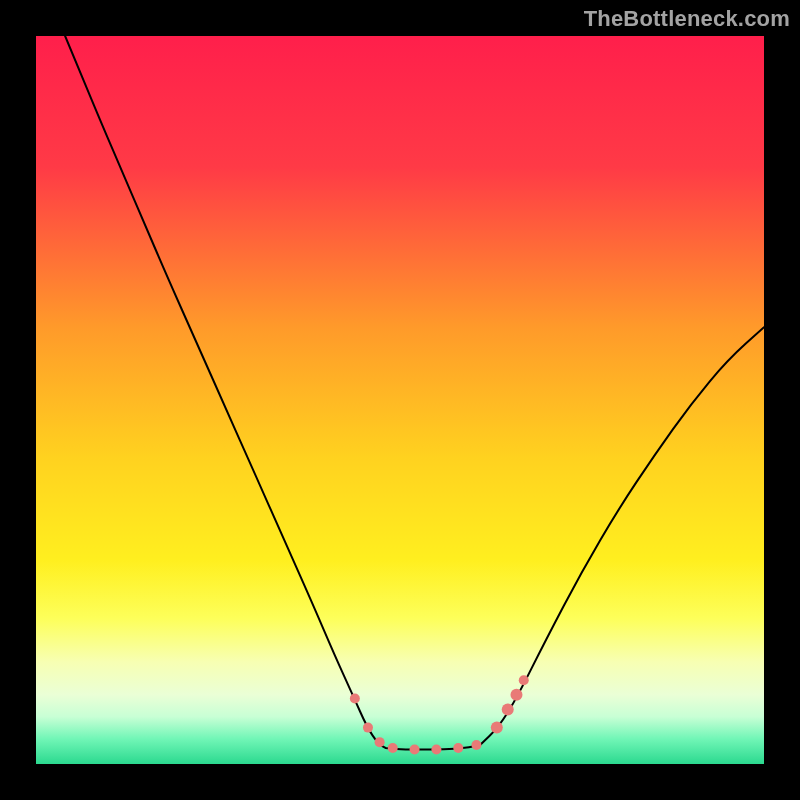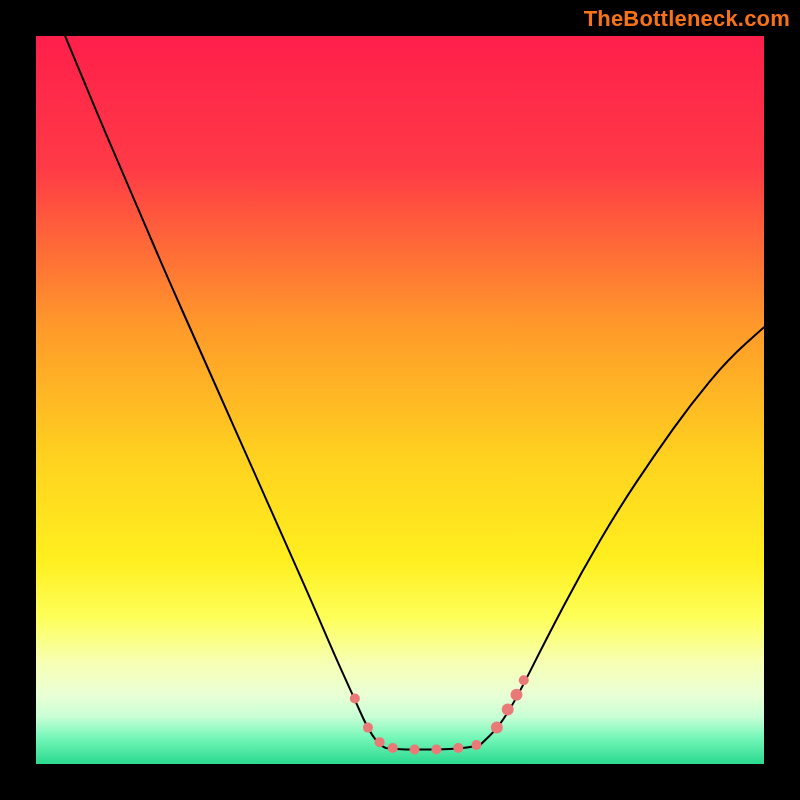--- a/index.html
+++ b/index.html
@@ -21,21 +21,21 @@
     left: 36px;
     top: 36px;
     width: 728px;
     height: 728px;
     overflow: hidden;
   }
   .watermark {
     position: absolute;
     top: 6px;
     right: 10px;
-    color: #f97316;
+    color: #a3a3a3;
     font-size: 22px;
     font-weight: 600;
     letter-spacing: 0.2px;
     user-select: none;
   }
 </style>
 </head>
 <body>
 
 <div class="frame">

